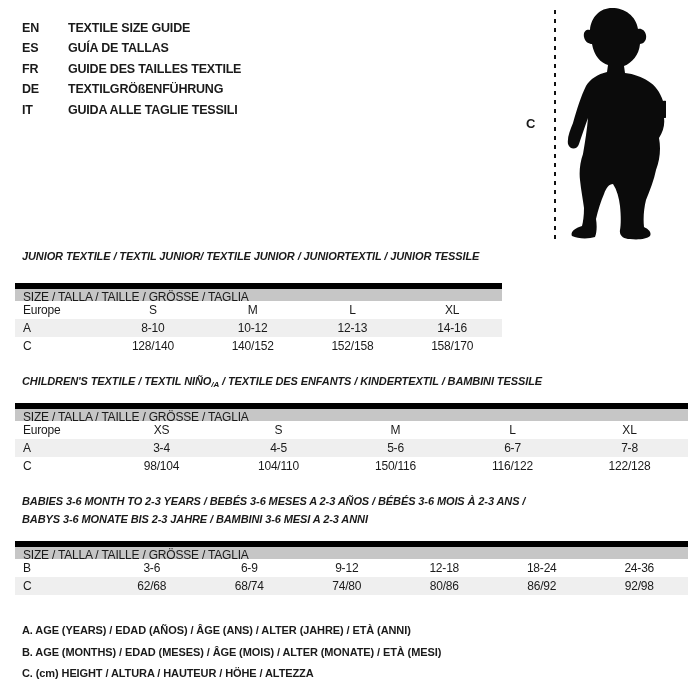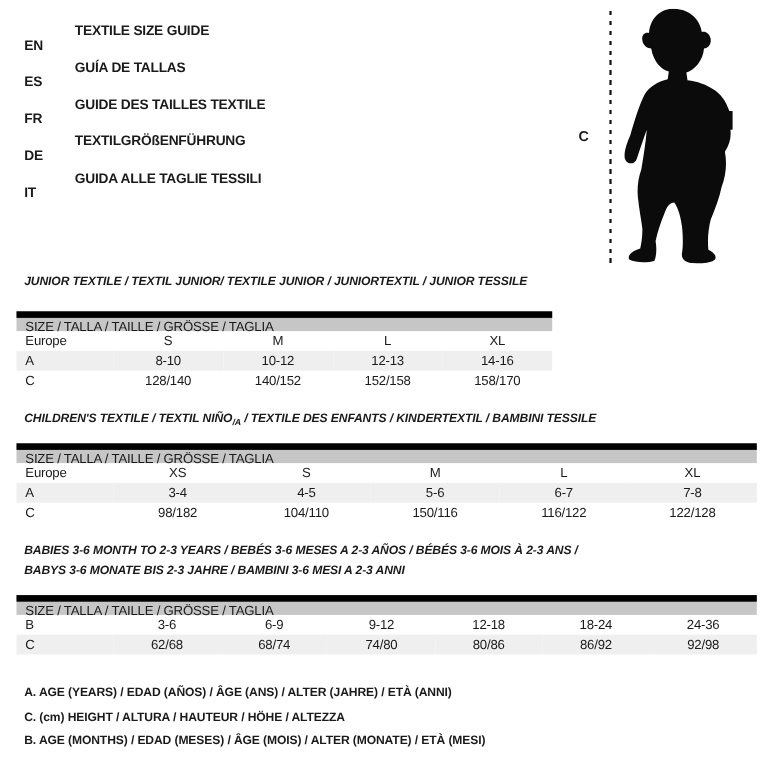--- a/index.html
+++ b/index.html
@@ -16,21 +16,21 @@
     color: var(--text-color);
     font-family: "Liberation Sans", sans-serif;
     position: relative;
     overflow: hidden;
   }
   .abs { position: absolute; }
 
   
   .lang-list { left: 22px; top: 18px; }
   .lang-row { display: flex; font-weight: 700; font-size: 12.5px; line-height: 20.4px; letter-spacing: -0.2px; }
-  .lang-code { width: 46px; flex: 0 0 46px; margin-top: 13px; }
+  .lang-code { width: 46px; flex: 0 0 46px; }
 
   
   .dotted-line {
     left: 554px; top: 10px; width: 2px; height: 233px;
     background: repeating-linear-gradient(to bottom, #111 0 4px, transparent 4px 9px);
   }
   .c-marker { left: 526px; top: 116px; font-weight: 700; font-size: 13px; }
 
   
   .sec-heading { font-weight: 700; font-size: 11px; letter-spacing: -0.1px; white-space: nowrap; font-style: italic; }
@@ -183,21 +183,21 @@
         <tr class="shaded">
           <td class="rowlabel">A</td>
           <td>3-4</td>
           <td>4-5</td>
           <td>5-6</td>
           <td>6-7</td>
           <td>7-8</td>
         </tr>
         <tr>
           <td class="rowlabel">C</td>
-          <td>98/182</td>
+          <td>98/104</td>
           <td>104/110</td>
           <td>150/116</td>
           <td>116/122</td>
           <td>122/128</td>
         </tr>
       </tbody>
     </table>
   </div>
 
 <div class="abs sec-heading h3">
@@ -234,15 +234,15 @@
           <td>80/86</td>
           <td>86/92</td>
           <td>92/98</td>
         </tr>
       </tbody>
     </table>
   </div>
 
 <div class="abs notes">
   <div class="note-line">A. AGE (YEARS) / EDAD (AÑOS) / ÂGE (ANS) / ALTER (JAHRE) / ETÀ (ANNI)</div>
+  <div class="note-line">B. AGE (MONTHS) / EDAD (MESES) / ÂGE (MOIS) / ALTER (MONATE) / ETÀ (MESI)</div>
   <div class="note-line">C. (cm) HEIGHT / ALTURA / HAUTEUR / HÖHE / ALTEZZA</div>
-  <div class="note-line">B. AGE (MONTHS) / EDAD (MESES) / ÂGE (MOIS) / ALTER (MONATE) / ETÀ (MESI)</div>
 </div>
 
 </body></html>

